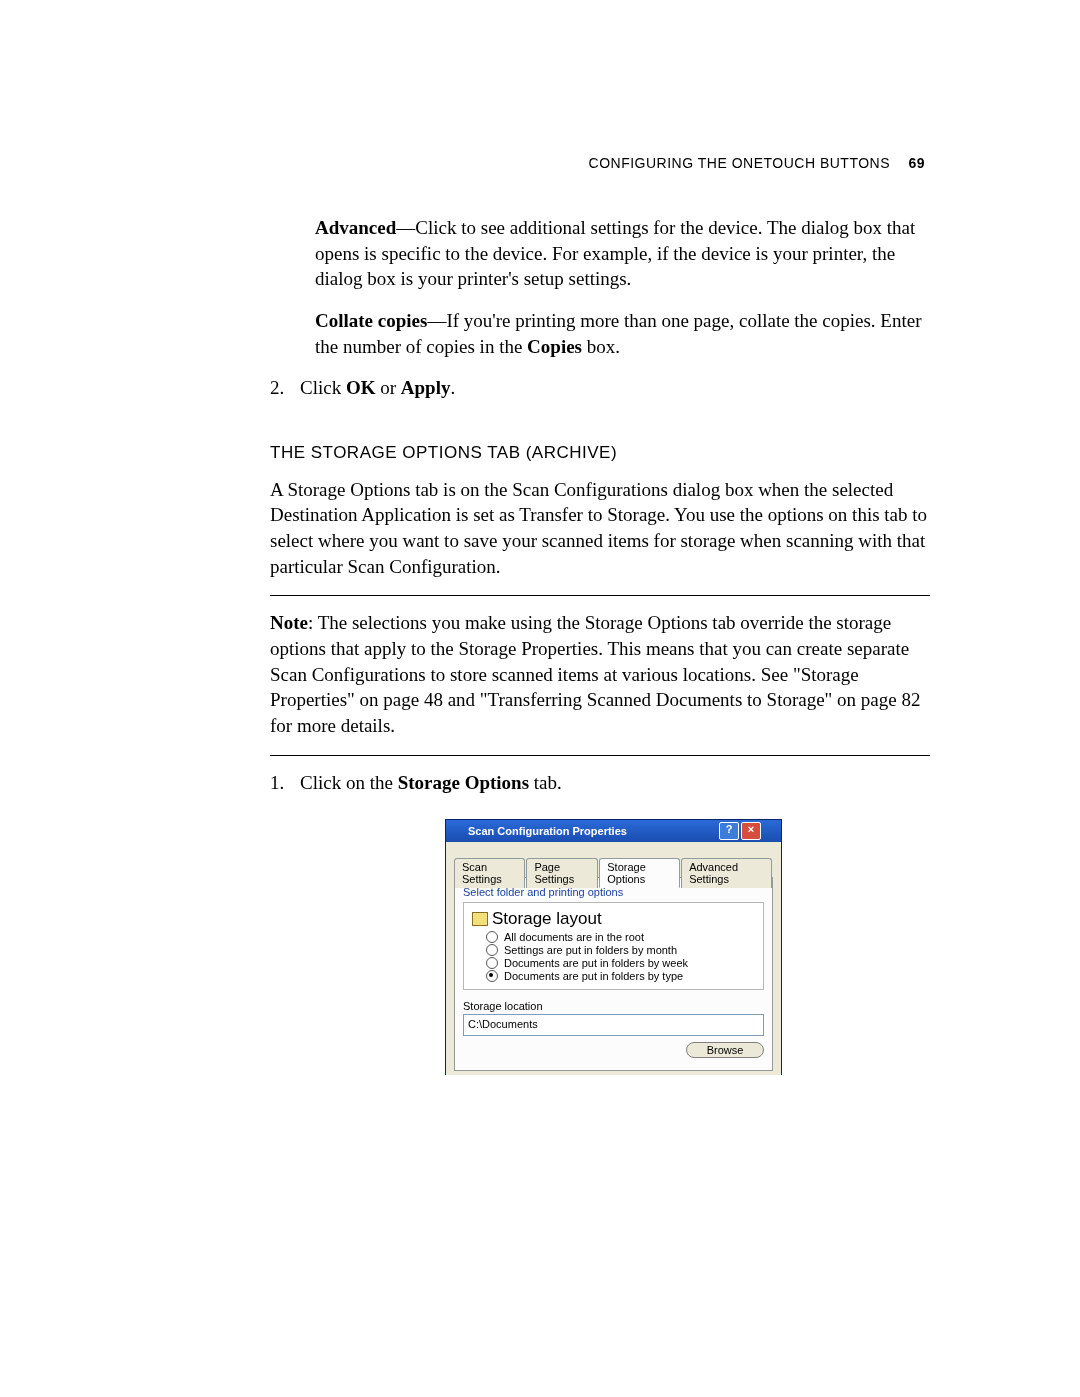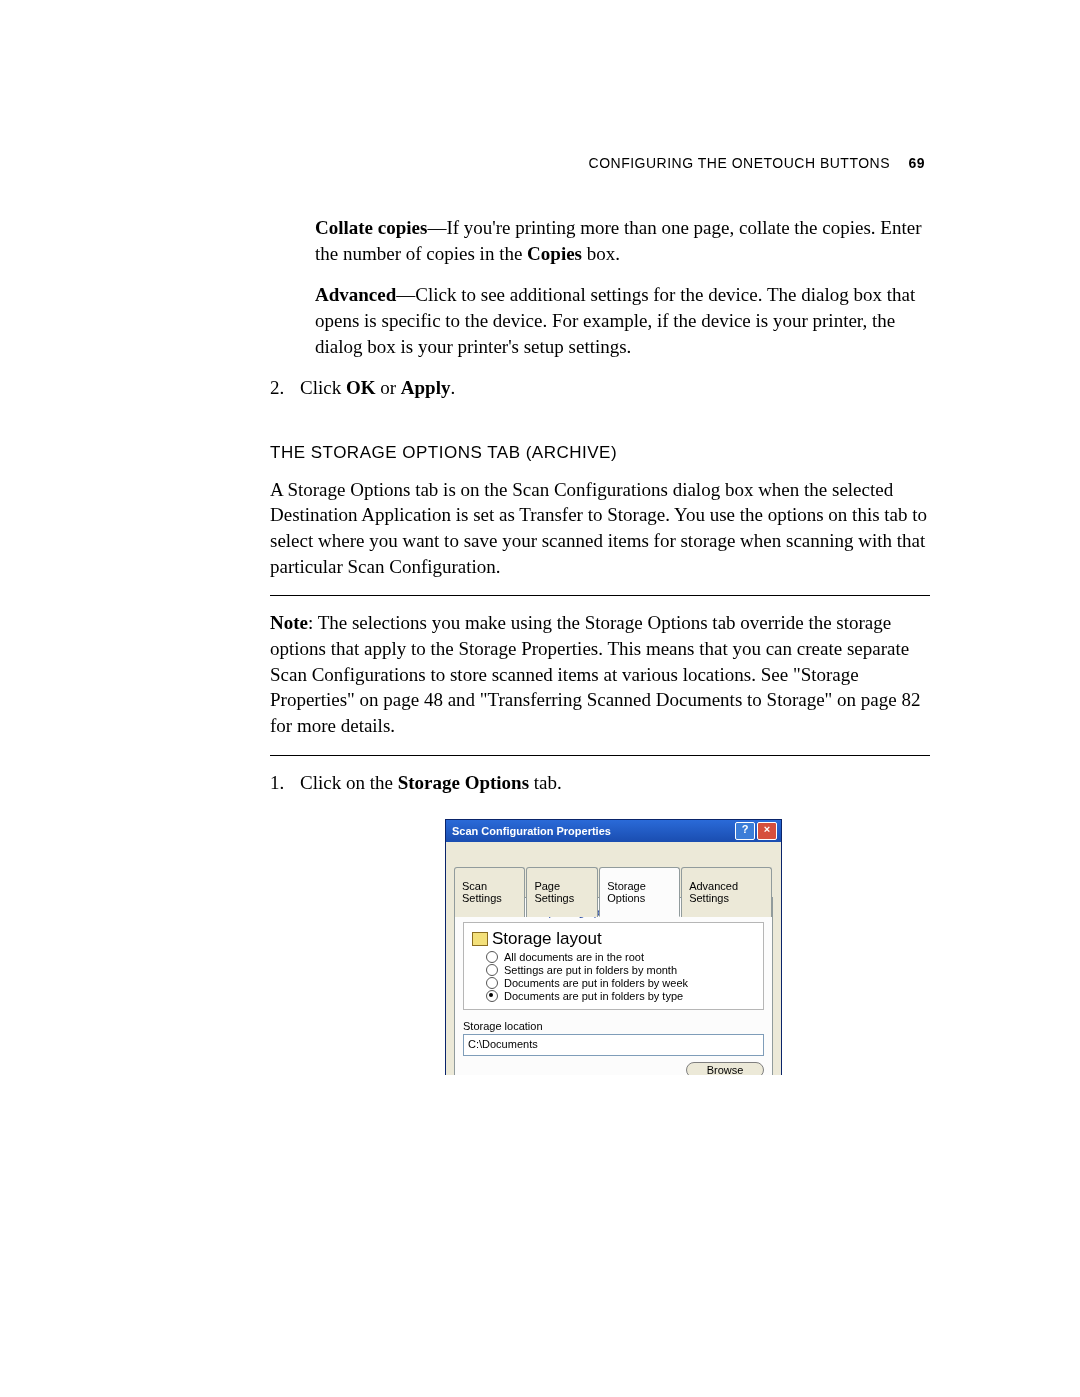--- a/index.html
+++ b/index.html
@@ -11,27 +11,27 @@
   .step-sub{margin-left:45px}
   .step-row{display:flex;font-size:19px;line-height:1.35;margin:14px 0}
   .step-num{width:30px;flex:0 0 30px}
   .step-txt{flex:1}
   .section-hdr{font-family:Arial,Helvetica,sans-serif;font-weight:normal;font-size:17px;font-variant:small-caps;letter-spacing:0.5px;margin:42px 0 14px 0}
   .body-col{margin-left:100px}
   hr.rule{border:none;border-top:1px solid #000;margin:14px 0}
   .dialog-wrap{margin:24px 0 0 175px}
   
   .dlg{width:335px;font-family:Tahoma,Arial,sans-serif;font-size:11px;background:#ece9d8;border:1px solid #0a246a}
-  .dlg-title{height:22px;background:linear-gradient(to bottom,#2a6ad8,#1a4db0);display:flex;align-items:center;padding:0 4px;color:#fff;font-weight:bold;font-size:11px}
+  .dlg-title{height:22px;background:linear-gradient(to bottom,#2a6ad8,#1a4db0);display:flex;align-items:center;padding:0 20px;color:#fff;font-weight:bold;font-size:11px}
   .dlg-title-text{flex:1;padding-left:2px}
   .tbarbtn{width:18px;height:16px;margin-left:2px;background:#d64f3d;border:1px solid #fff;color:#fff;font-size:11px;line-height:13px;text-align:center;font-family:Arial;border-radius:2px}
   .tbarbtn.help{background:#3b7dd8}
   .dlg-body{padding:6px 8px 8px 8px}
   .tabs{display:flex;gap:0;margin-bottom:-1px}
-  .tab{border:1px solid #919b9c;border-bottom:none;padding:12px 7px;background:#ece9d8;font-size:11px;border-top-left-radius:3px;border-top-right-radius:3px;margin-right:1px;position:relative;top:19px}
+  .tab{border:1px solid #919b9c;border-bottom:none;padding:2px 7px;background:#ece9d8;font-size:11px;border-top-left-radius:3px;border-top-right-radius:3px;margin-right:1px;position:relative;top:10px}
   .tab.active{background:#fcfcfc;font-weight:normal;z-index:2;border-bottom:1px solid #fcfcfc}
   .tabpanel{border:1px solid #919b9c;background:#fcfcfc;padding:8px 8px 12px 8px}
   .fieldset-label{color:#1a3fa0;font-size:11px;margin-bottom:4px}
   .fieldset{border:1px solid #b6b6b6;background:#fff;padding:6px 8px}
   .fs-row{display:flex;align-items:center;font-size:11px;margin:1px 0}
   .fs-row .radio{width:10px;height:10px;border:1px solid #555;border-radius:50%;margin-right:6px;display:inline-block;position:relative;flex:0 0 10px}
   .fs-row .radio.sel::after{content:"";position:absolute;left:2px;top:2px;width:4px;height:4px;background:#000;border-radius:50%}
   .fs-indent{margin-left:14px}
   .layout-head{display:flex;align-items:center;font-size:17px;margin-bottom:2px}
   .layout-head .ico{width:14px;height:12px;background:#f3e07a;border:1px solid #8a6d1f;margin-right:4px}
@@ -47,24 +47,24 @@
 
 <div class="page">
   <div class="running-head">
     <span>CONFIGURING THE ONETOUCH BUTTONS</span>
     <span class="num">69</span>
   </div>
 
   <div class="step-block">
     <div class="step-sub">
       <p class="body-text">
-        <b>Collate copies</b><span>—If you're printing more than one page, collate the copies. Enter the number of copies in the </span><b>Copies</b><span> box.</span>
+        <b>Advanced</b><span>—Click to see additional settings for the device. The dialog box that opens is specific to the device. For example, if the device is your printer, the dialog box is your printer's setup settings.</span>
       </p>
       <p class="body-text">
-        <b>Advanced</b><span>—Click to see additional settings for the device. The dialog box that opens is specific to the device. For example, if the device is your printer, the dialog box is your printer's setup settings.</span>
+        <b>Collate copies</b><span>—If you're printing more than one page, collate the copies. Enter the number of copies in the </span><b>Copies</b><span> box.</span>
       </p>
     </div>
     <div class="step-row">
       <div class="step-num">2.</div>
       <div class="step-txt">
         <span>Click </span><b>OK</b><span> or </span><b>Apply</b><span>.</span>
       </div>
     </div>
   </div>
 

